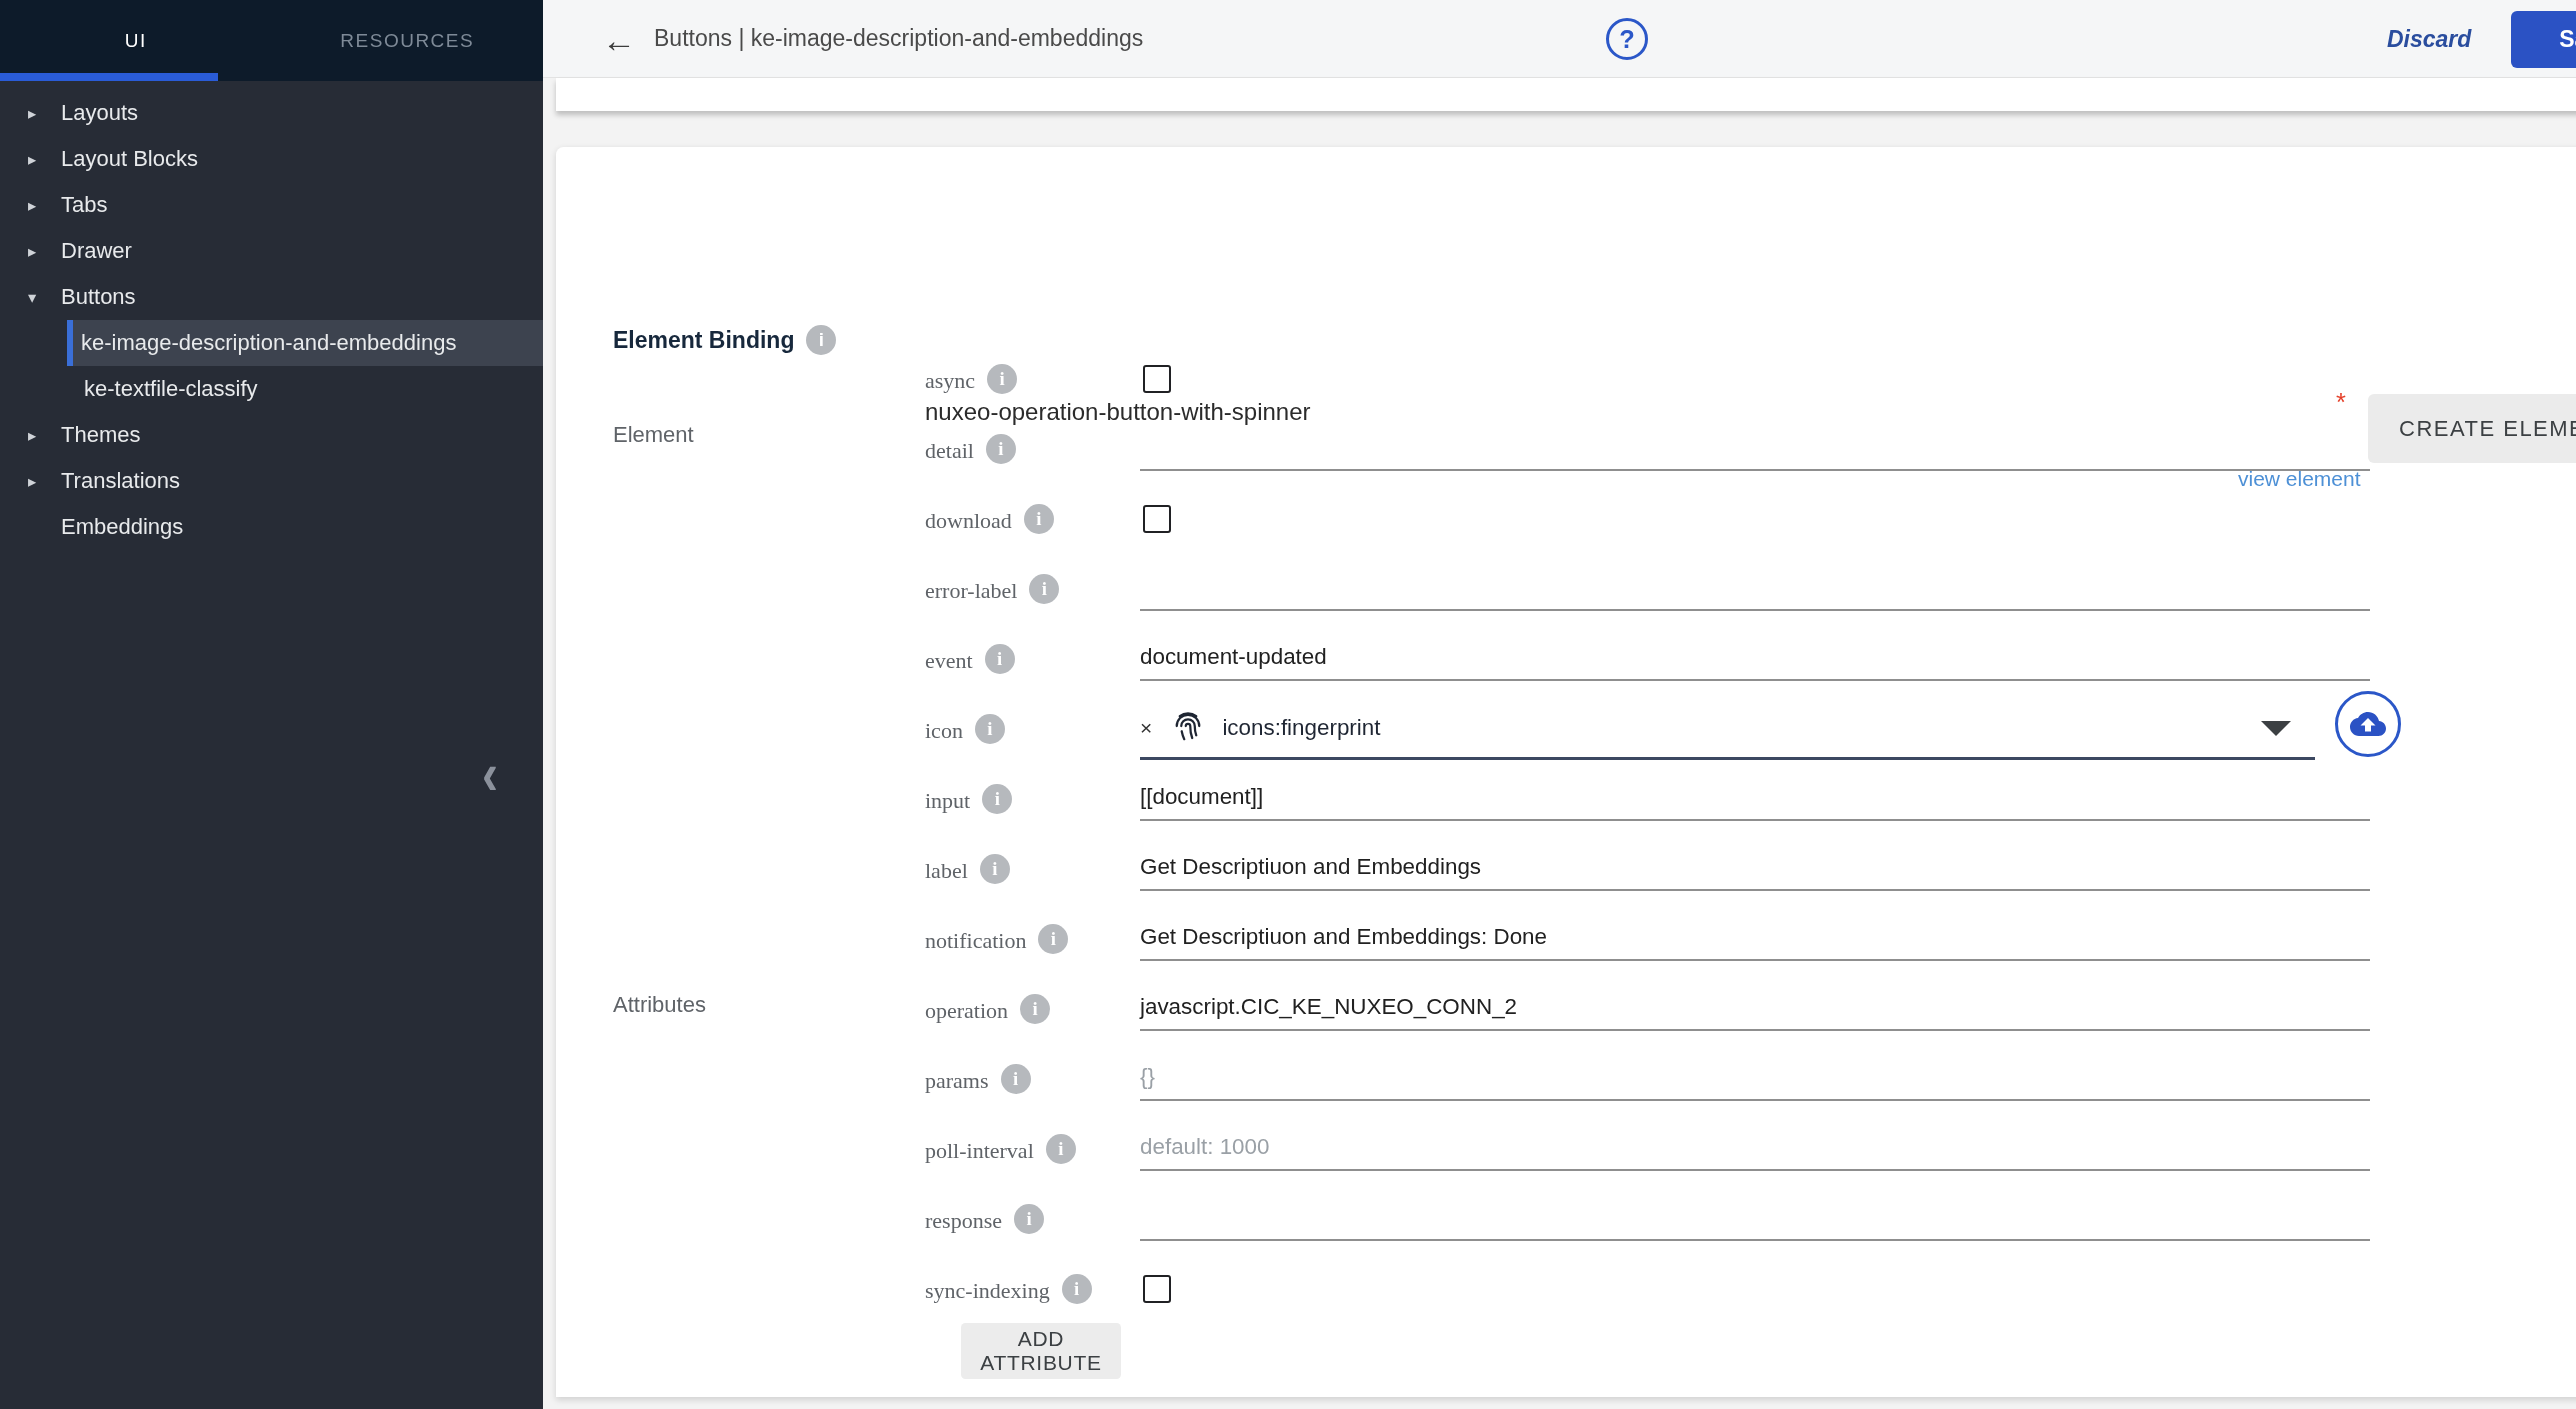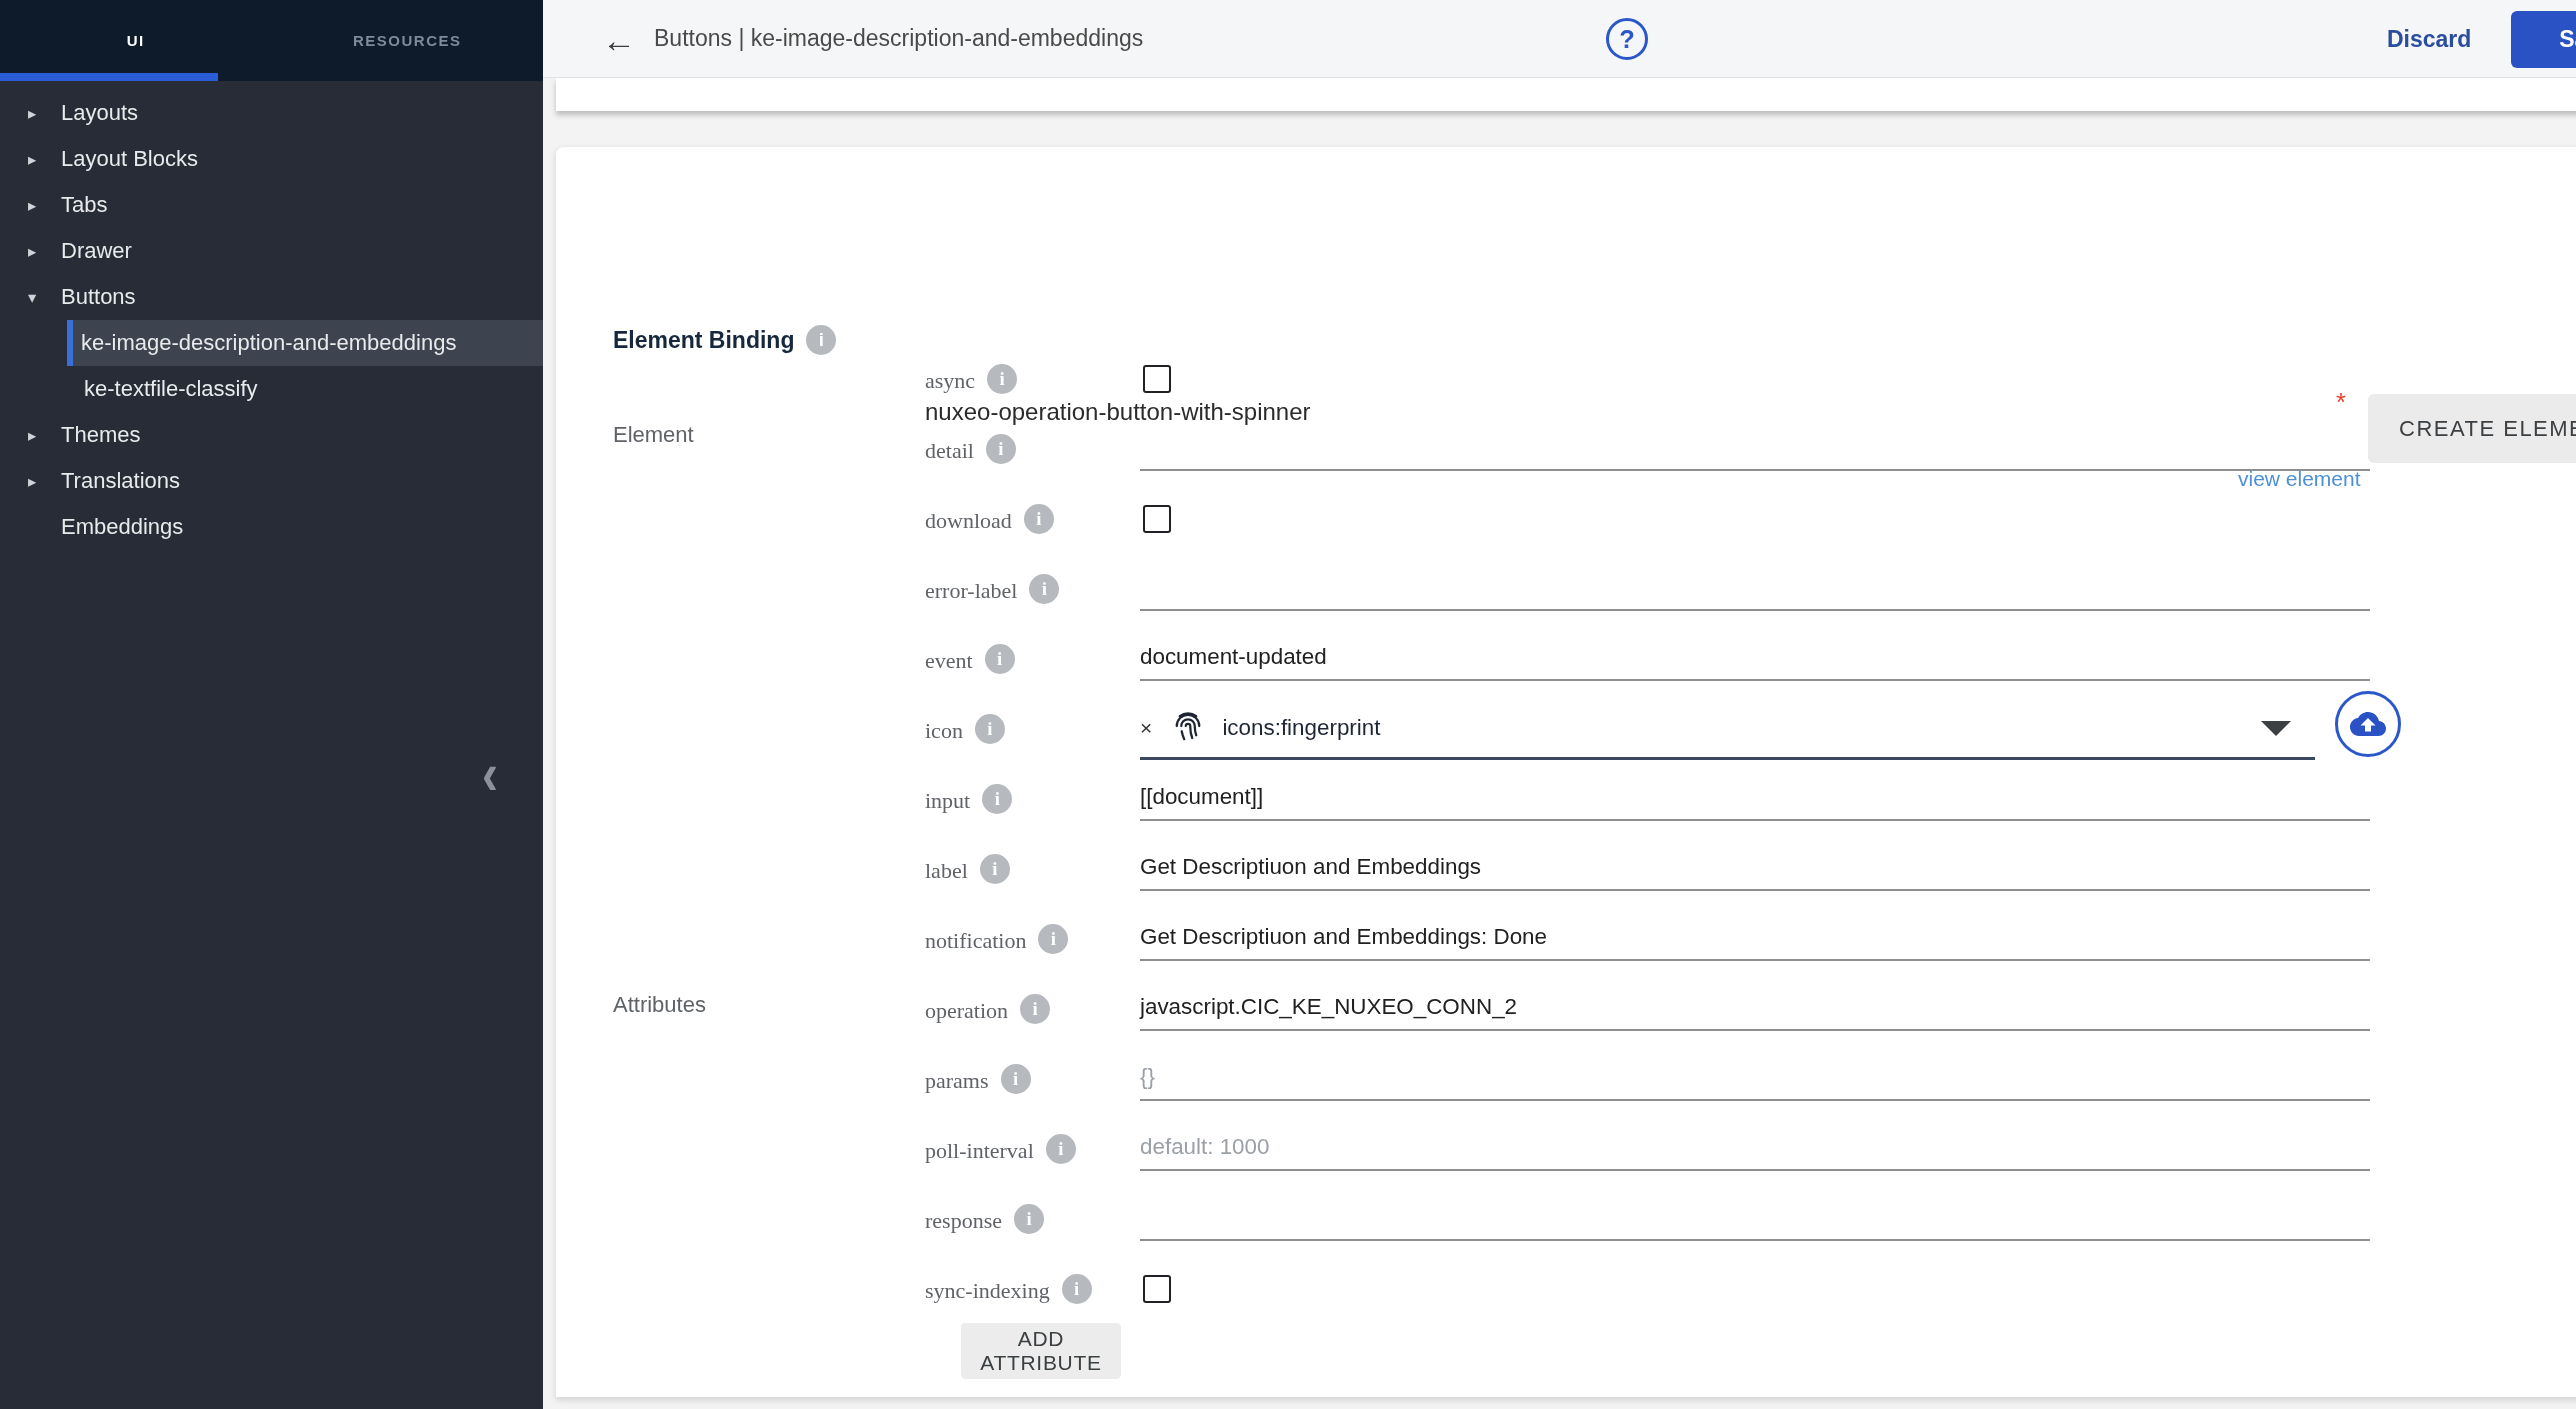--- a/index.html
+++ b/index.html
@@ -4,21 +4,21 @@
 <style>
   * { margin:0; padding:0; box-sizing:border-box; }
   html,body { background:#e9e9e9; }
   body { font-family:"Liberation Sans", sans-serif; }
   .app { position:relative; width:2576px; height:1410px; overflow:hidden; background:#f3f3f3; }
 
   
   .sidebar { position:absolute; left:0; top:0; width:543px; height:1410px; background:#272c36; }
   .tabbar { position:relative; height:81px; background:#0d1b2a; display:flex; }
   .tab { flex:1; display:flex; align-items:center; justify-content:center;
-         font-size:15px; letter-spacing:1.5px; color:#7e8a97; cursor:pointer;font-weight:bold; }
+         font-size:19px; letter-spacing:1.5px; color:#7e8a97; cursor:pointer; }
   .tab.active { color:#ffffff; }
   .tab-underline { position:absolute; left:0; bottom:0; width:218px; height:8.2px; background:#2a5cd7; }
   .tree { padding-top:9px; }
   .tree-row { position:relative; height:46px; display:flex; align-items:center; color:#e8eaec;
               font-size:22px; cursor:pointer; }
   .tree-arrow { width:33px; margin-left:28px; font-size:16.4px; color:#cfd3d8; flex:0 0 33px; }
   .tree-row.leaf .tree-arrow { visibility:hidden; }
   .tree-label { white-space:nowrap; }
   .tree-child { position:relative; height:46px; display:flex; align-items:center; color:#e8eaec;
                 font-size:22px; cursor:pointer; margin-left:67px; padding-left:17px; }
@@ -32,21 +32,21 @@
   .header { position:absolute; left:543px; top:0; width:2033px; height:78px;
             background:#f5f6f7; border-bottom:0.7px solid #e3e3e3; }
   .back-btn { position:absolute; left:55px; top:19.4px; width:42px; height:42px; font-size:34px;
               color:#3c3c3c; display:flex; align-items:center; justify-content:center; cursor:pointer; }
   .page-title { position:absolute; left:111px; top:25.4px; font-size:23px; color:#4a4a4a; white-space:nowrap; }
   .help-btn { position:absolute; left:1063px; top:18px; width:42px; height:42px; border:3.7px solid #2b57c8;
               border-radius:50%; color:#2b57c8; font-size:25.4px; font-weight:bold;
               display:flex; align-items:center; justify-content:center; cursor:pointer; background:#f5f6f7; }
   .discard-btn { position:absolute; left:1817px; top:18px; height:43px; padding:0 27px;
                  background:none; border:none; color:#2a4d9e; font-weight:bold; font-size:23px;
-                 font-family:"Liberation Sans", sans-serif; cursor:pointer; }
+                 font-family:"Liberation Sans", sans-serif; cursor:pointer;font-style:italic; }
   .save-btn { position:absolute; left:1968px; top:11.2px; width:150px; height:57px; background:#2b52c4;
               border:none; border-radius:6px; color:#ffffff; font-weight:bold; font-size:23px;
               font-family:"Liberation Sans", sans-serif; cursor:pointer; }
 
   
   .remnant-card { position:absolute; left:556px; top:78px; width:2027px; height:33px; background:#ffffff;
                   box-shadow:0 3.7px 5.2px rgba(0,0,0,0.22); }
   .card { position:absolute; left:556px; top:147px; width:2027px; height:1250px; background:#ffffff;
           border-radius:7.5px 0 0 0; box-shadow:0 2.2px 6.7px rgba(0,0,0,0.14); }
 

